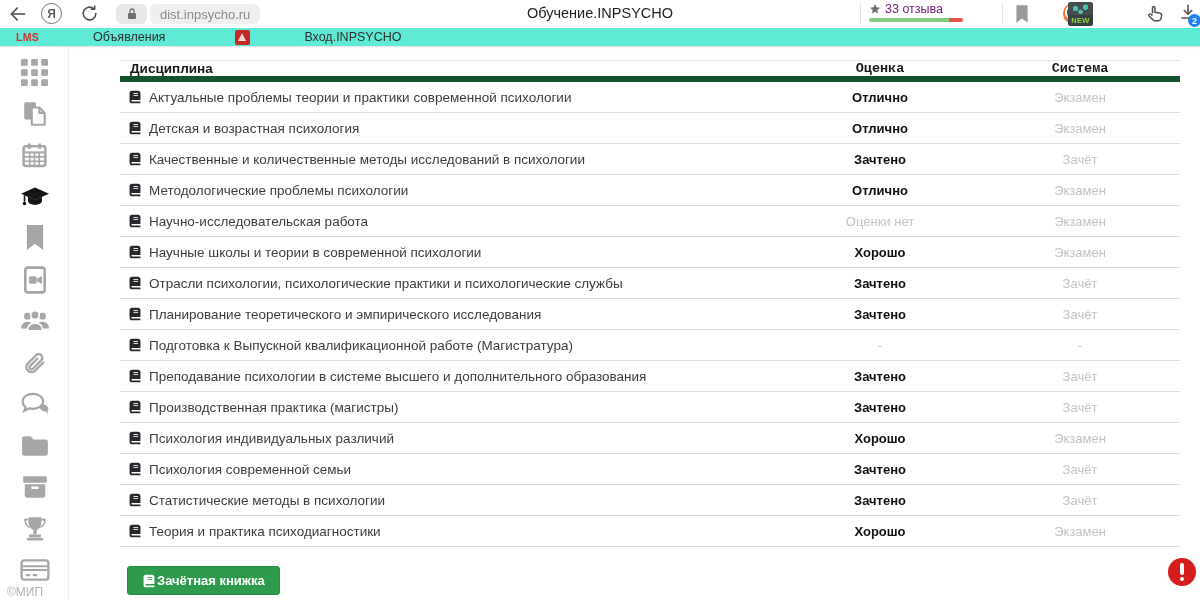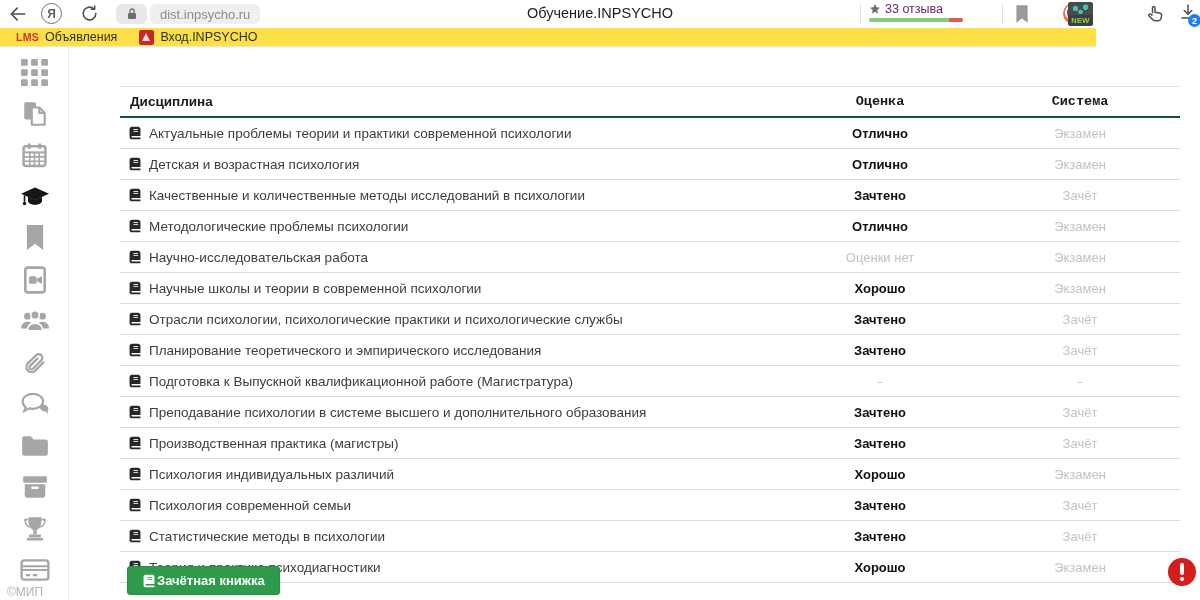--- a/index.html
+++ b/index.html
@@ -33,40 +33,40 @@
     radial-gradient(circle at 70% 40%, #49c0b2 0 2.5px, transparent 3px),
     radial-gradient(circle at 50% 75%, #49c0b2 0 2px, transparent 2.5px), #474c4f; }
   .new-ext .band { height:11px; background:#3a3f42; color:#8fd43c; font-size:7.5px; font-weight:bold;
     text-align:center; line-height:11px; letter-spacing:.4px; }
   .pointer-btn { left:1145px; top:4px; width:20px; }
   .dl-wrap { position:absolute; left:1179px; top:3px; width:22px; height:24px; cursor:pointer; }
   .dl-badge { position:absolute; left:9px; top:11px; width:13px; height:13px; border-radius:50%;
     background:#1e80f0; color:#fff; font-size:9px; font-weight:bold; display:flex; align-items:center; justify-content:center; }
 
   
-  .bookmarks { position:absolute; left:0; top:28px; width:1096px; height:19px; background:#fde047;
-    border-bottom:1px solid #e6e6e6; box-shadow:0 1px 2px rgba(0,0,0,.05); display:flex; align-items:center; }
+  .bookmarks { position:absolute; left:0; top:28px; width:1200px; height:19px; background:#5eead4;
+    border-bottom:1px solid #e6e6e6; box-shadow:0 1px 2px rgba(0,0,0,.05); display:flex; align-items:center;gap:48px; }
   .lms-logo { margin-left:16px; color:#d93030; font-size:10.5px; font-weight:bold; letter-spacing:.3px; }
   .bm-label { margin-left:6px; font-size:12.5px; color:#2f2f2f; cursor:pointer; }
   .fav { margin-left:22px; width:15px; height:15px; background:#c62828; border-radius:2px; position:relative; flex:none; }
   .fav:before { content:""; position:absolute; left:3px; top:3.5px; border-left:4.5px solid transparent;
     border-right:4.5px solid transparent; border-bottom:8px solid #f3d9d9; }
 
   
   .sidebar { position:absolute; left:0; top:47px; width:69px; height:553px; border-right:1px dotted #d9d9d9; background:#fff; }
   .side-icons { position:absolute; left:0; top:11px; width:69px; height:526px; display:flex; flex-direction:column;
     justify-content:space-between; align-items:center; }
   .side-item { width:30px; height:28px; display:flex; align-items:center; justify-content:center; cursor:pointer; }
   .side-item svg { display:block; }
   .copyright { position:absolute; left:7px; top:538px; font-size:12px; color:#b3b3b3; }
 
   
   .grades { position:absolute; left:120px; top:60px; width:1060px; }
   .thead, .trow { display:grid; grid-template-columns:1fr 200px 200px; align-items:center; }
-  .thead { height:32px; border-top:1px solid #e3e3e3; border-bottom:2px solid #14532d;margin-top:26px; }
+  .thead { height:22px; border-top:1px solid #e3e3e3; border-bottom:6px solid #14532d; }
   .th { font-size:13.5px; font-weight:bold; color:#1a1a1a; }
   .th.name { padding-left:10px; } .th.c { text-align:center;font-family:Liberation Mono, monospace; }
   .trow { height:31px; border-bottom:1px solid #dcdcdc; }
   .cell-name { display:flex; align-items:center; gap:7px; padding-left:8px; font-size:13.5px; color:#3d3d3d; cursor:pointer;text-align:right; }
   .cell-name svg { flex:none; }
   .cell-grade { text-align:center; font-size:13px; font-weight:bold; color:#111; }
   .cell-system { text-align:center; font-size:13px; color:#c3c3c3; }
   .cell-grade.muted { color:#c3c3c3; font-weight:normal; }
 
   

